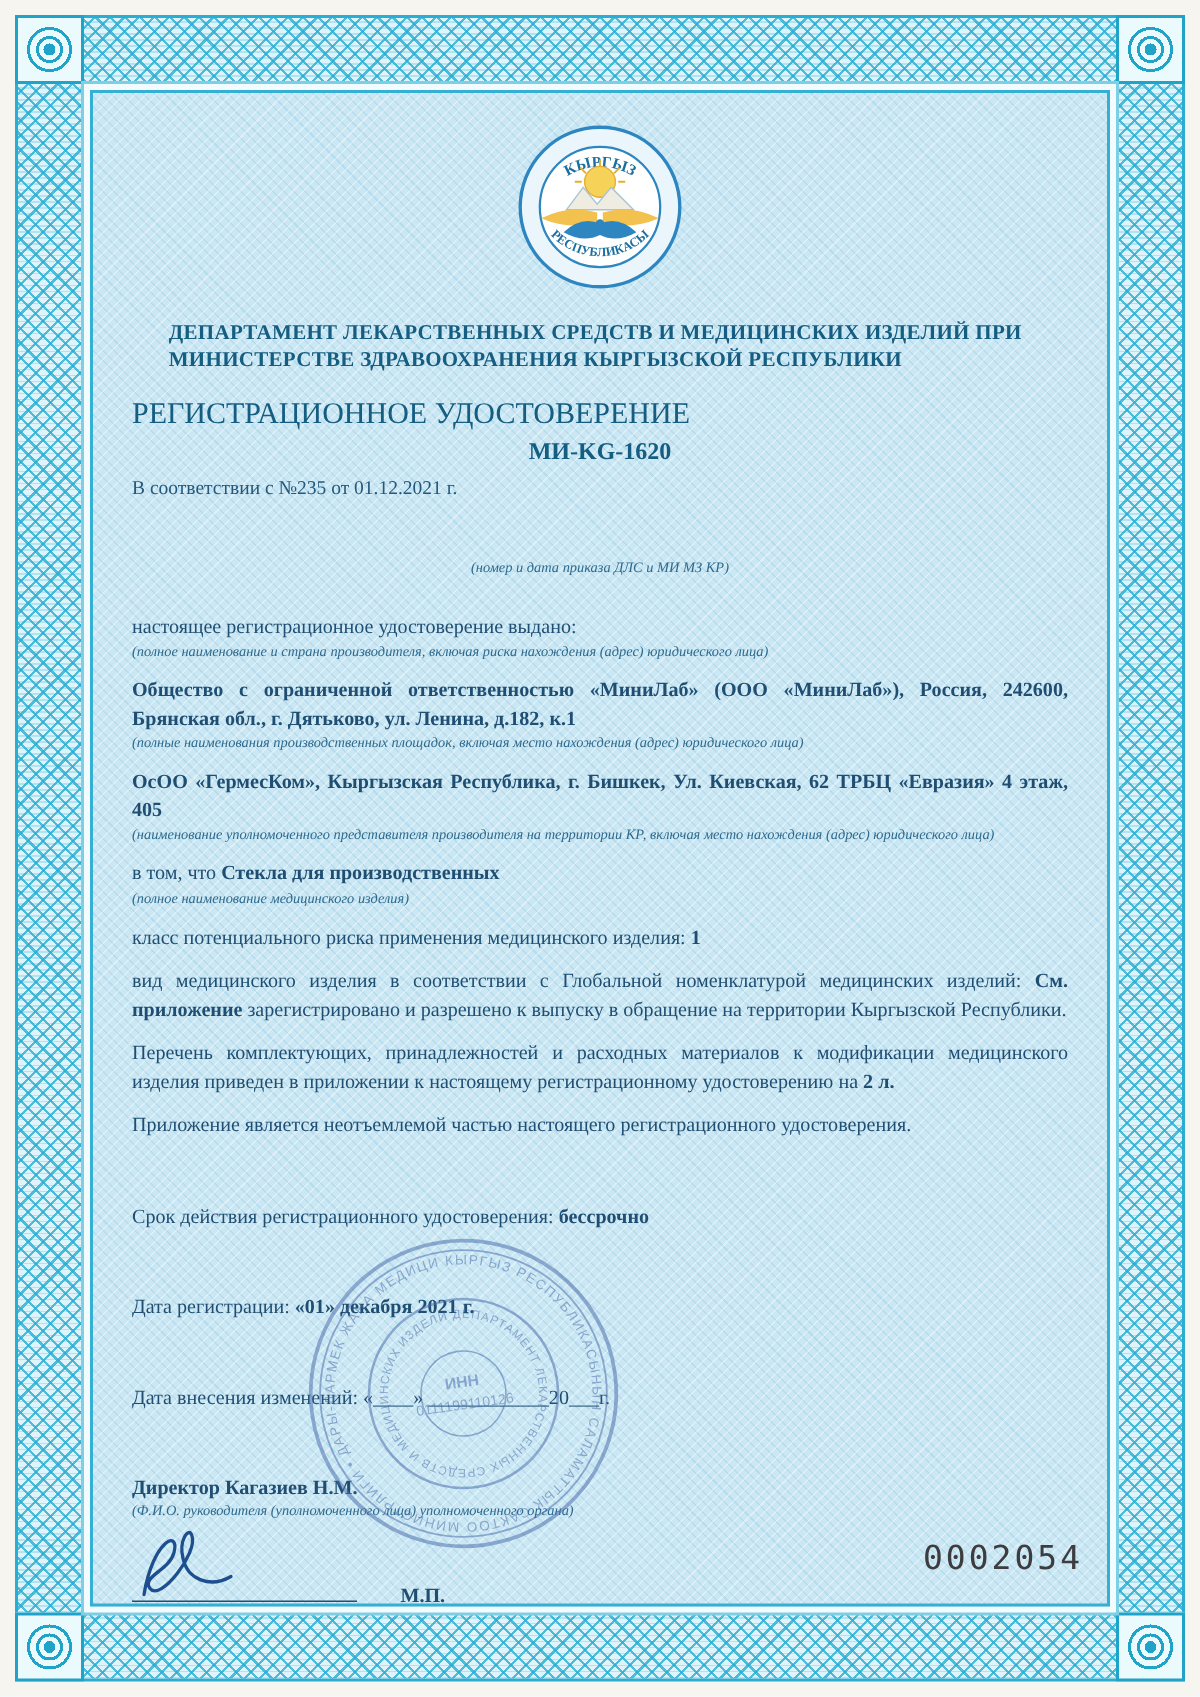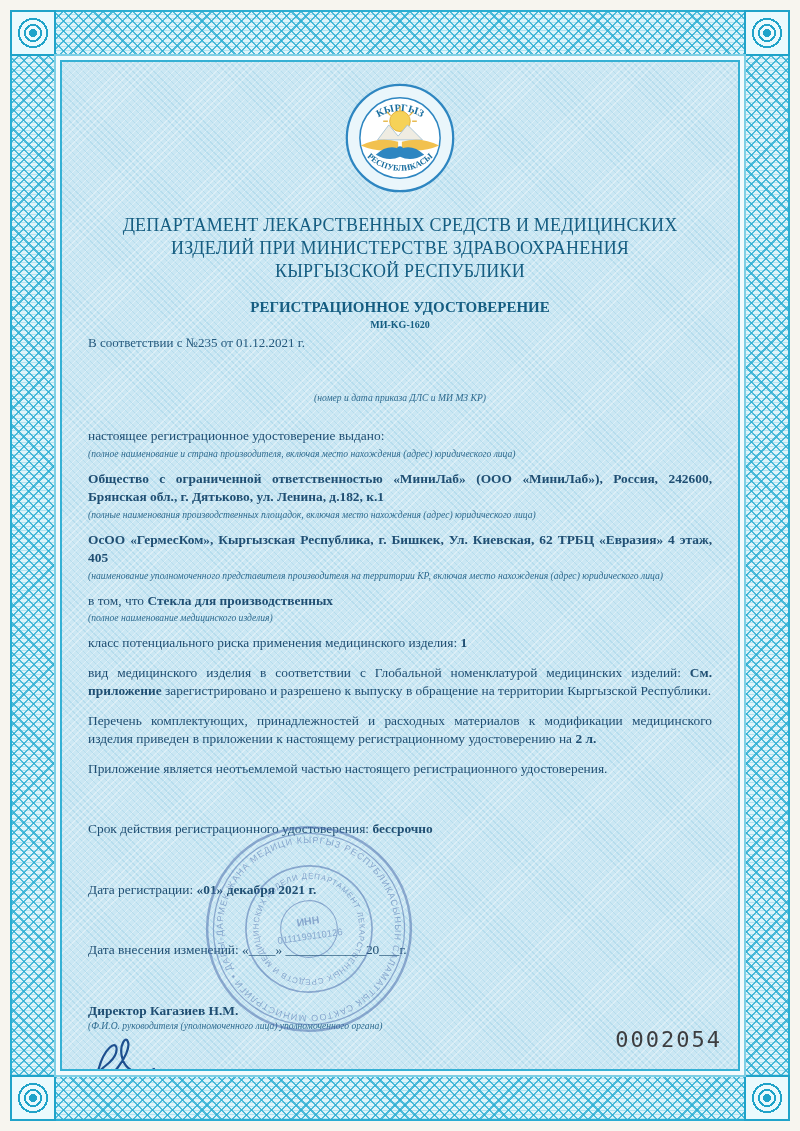--- a/index.html
+++ b/index.html
@@ -33,25 +33,25 @@
     border:2px solid #35b0d4;
     box-shadow:0 0 0 4px #f2fbfd, 0 0 0 6px #7fcfe4;
     background-color:#cbe7f3;
     background-image:
       repeating-linear-gradient(135deg, rgba(255,255,255,.35) 0 1px, transparent 1px 5px),
       repeating-linear-gradient(45deg, rgba(126,194,222,.28) 0 1px, transparent 1px 5px);
     padding:12px 26px;color:#1f4e72;font-size:13.4px;line-height:1.38;
   }
   .emblem-wrap{text-align:center;margin-top:8px;}
   .h-dept{
-    margin:14px auto 0;max-width:575px;text-align:center;
-    color:#155d81;font-weight:normal;font-size:18px;line-height:1.3;letter-spacing:.2px;
+    margin:14px auto 0;max-width:575px;
+    color:#155d81;font-weight:bold;font-size:14px;line-height:1.3;letter-spacing:.2px;
   }
-  .h-title{margin:13px auto 0;text-align:center;color:#155d81;font-weight:bold;font-size:15px;}
-  .h-num{margin:1px auto 0;text-align:center;color:#155d81;font-weight:bold;font-size:10px;}
+  .h-title{margin:13px auto 0;text-align:left;color:#155d81;font-weight:normal;font-size:20px;}
+  .h-num{margin:1px auto 0;text-align:center;color:#155d81;font-weight:bold;font-size:16px;}
   .order{margin:2px auto 0;color:#24587c;font-size:13px;}
   .caption{font-size:9.6px;font-style:italic;color:#2e6a8e;line-height:1.15;}
   .caption.center{text-align:center;margin-top:40px;}
   .para{margin:11px 0 2px;text-align:justify;}
   .para.first{margin-top:24px;}
   .b{font-weight:bold;}
   .row-lg{margin-top:42px;}
   .sig-block{position:relative;margin-top:24px;height:62px;}
   .sig-line{display:inline-block;width:150px;border-bottom:1.4px solid #1f4e72;height:30px;}
   .sig-mp{font-weight:bold;margin-left:29px;}
@@ -111,21 +111,21 @@
       </div>
 
       <div class="h-dept">ДЕПАРТАМЕНТ ЛЕКАРСТВЕННЫХ СРЕДСТВ И МЕДИЦИНСКИХ ИЗДЕЛИЙ ПРИ МИНИСТЕРСТВЕ ЗДРАВООХРАНЕНИЯ КЫРГЫЗСКОЙ РЕСПУБЛИКИ</div>
       <div class="h-title">РЕГИСТРАЦИОННОЕ УДОСТОВЕРЕНИЕ</div>
       <div class="h-num">МИ-KG-1620</div>
       <div class="order">В соответствии с №235 от 01.12.2021 г.</div>
       <div class="caption center">(номер и дата приказа ДЛС и МИ МЗ КР)</div>
 
       <div class="para first">настоящее регистрационное удостоверение выдано:</div>
 
-      <div class="caption">(полное наименование и страна производителя, включая место нахождения (адрес) юридического лица)</div>
+      <div class="caption">(полное наименование и страна производителя, включая риска нахождения (адрес) юридического лица)</div>
 
       <div class="para b">Общество с ограниченной ответственностью «МиниЛаб» (ООО «МиниЛаб»), Россия, 242600, Брянская обл., г. Дятьково, ул. Ленина, д.182, к.1</div>
       <div class="caption">(полные наименования производственных площадок, включая место нахождения (адрес) юридического лица)</div>
 
       <div class="para b">ОсОО «ГермесКом», Кыргызская Республика, г. Бишкек, Ул. Киевская, 62 ТРБЦ «Евразия» 4 этаж, 405</div>
       <div class="caption">(наименование уполномоченного представителя производителя на территории КР, включая место нахождения (адрес) юридического лица)</div>
 
       <div class="para">
         <span>в том, что </span><span class="b">Стекла для производственных</span>
       </div>

